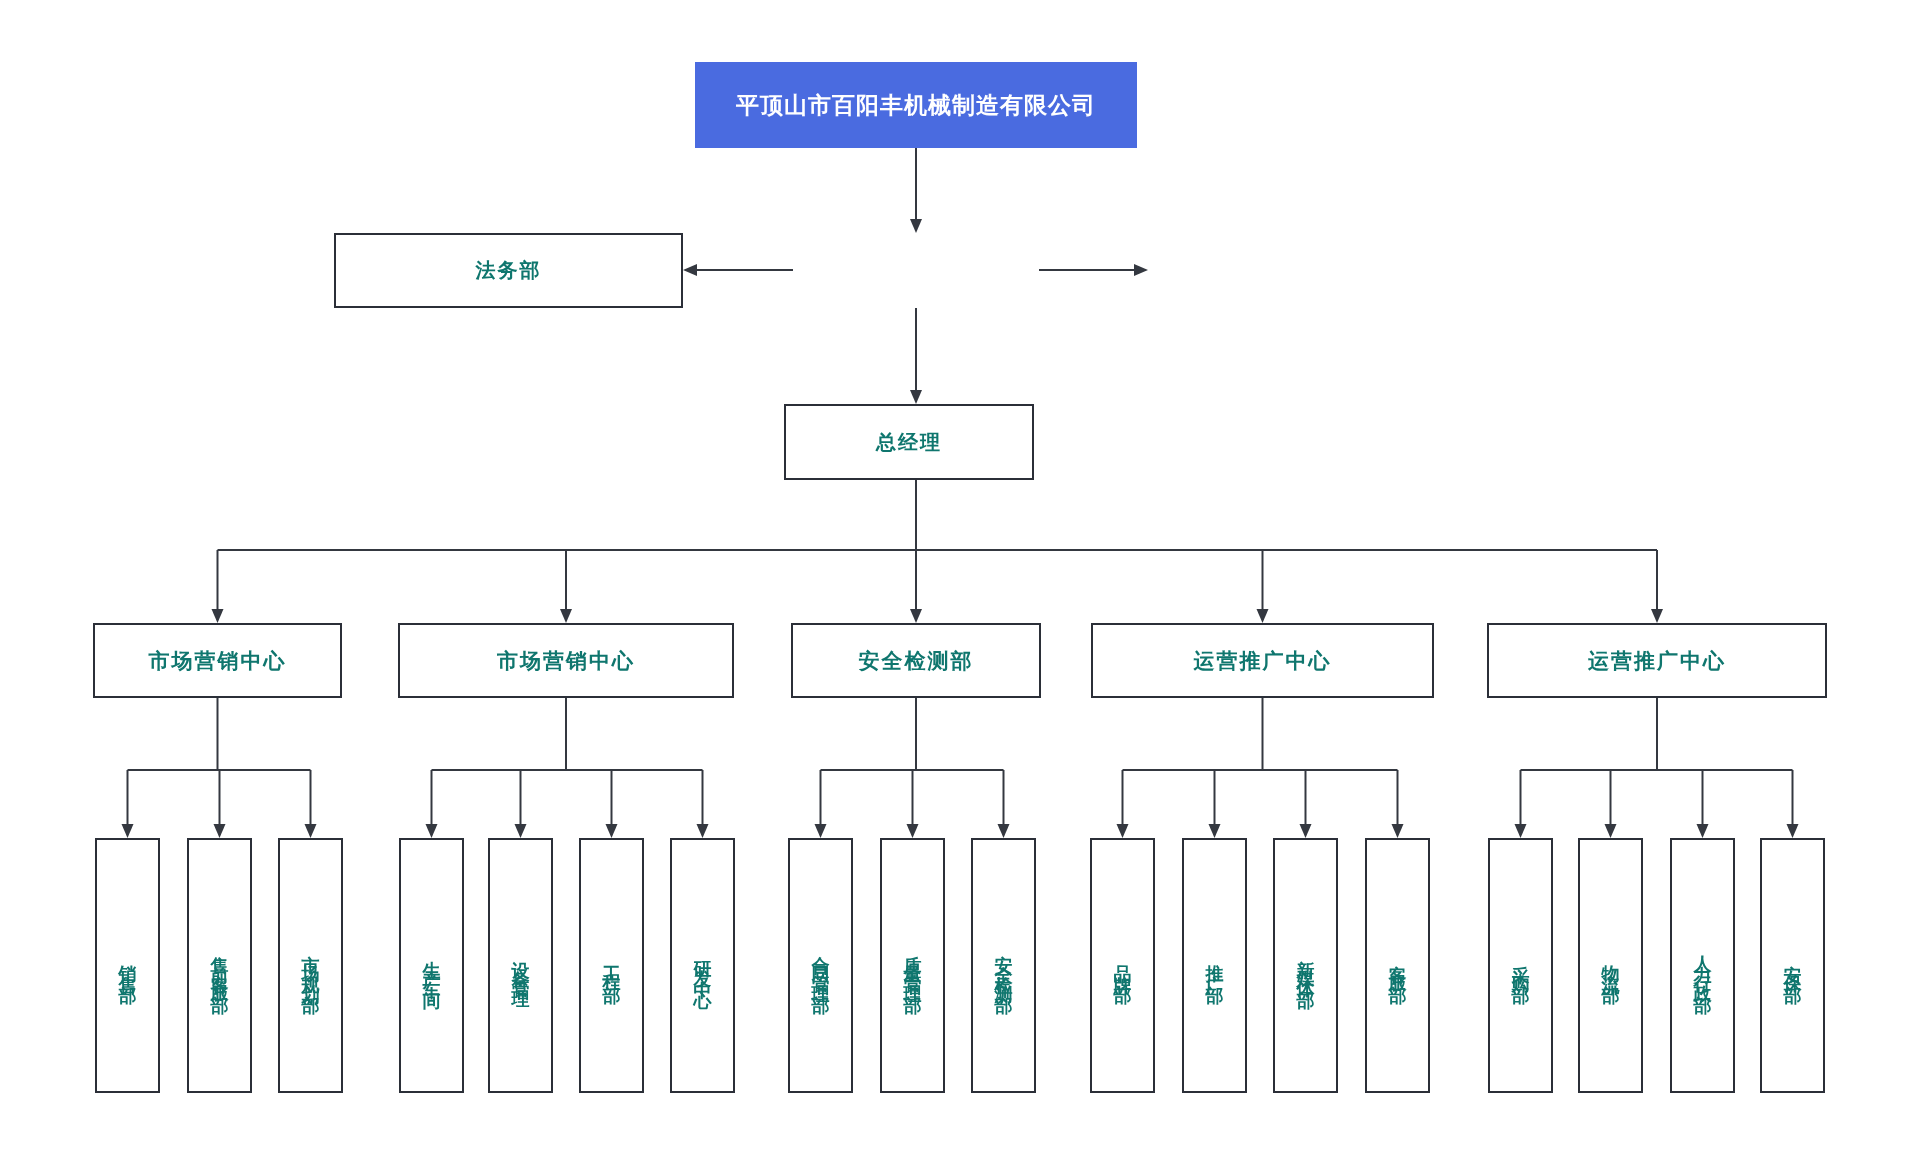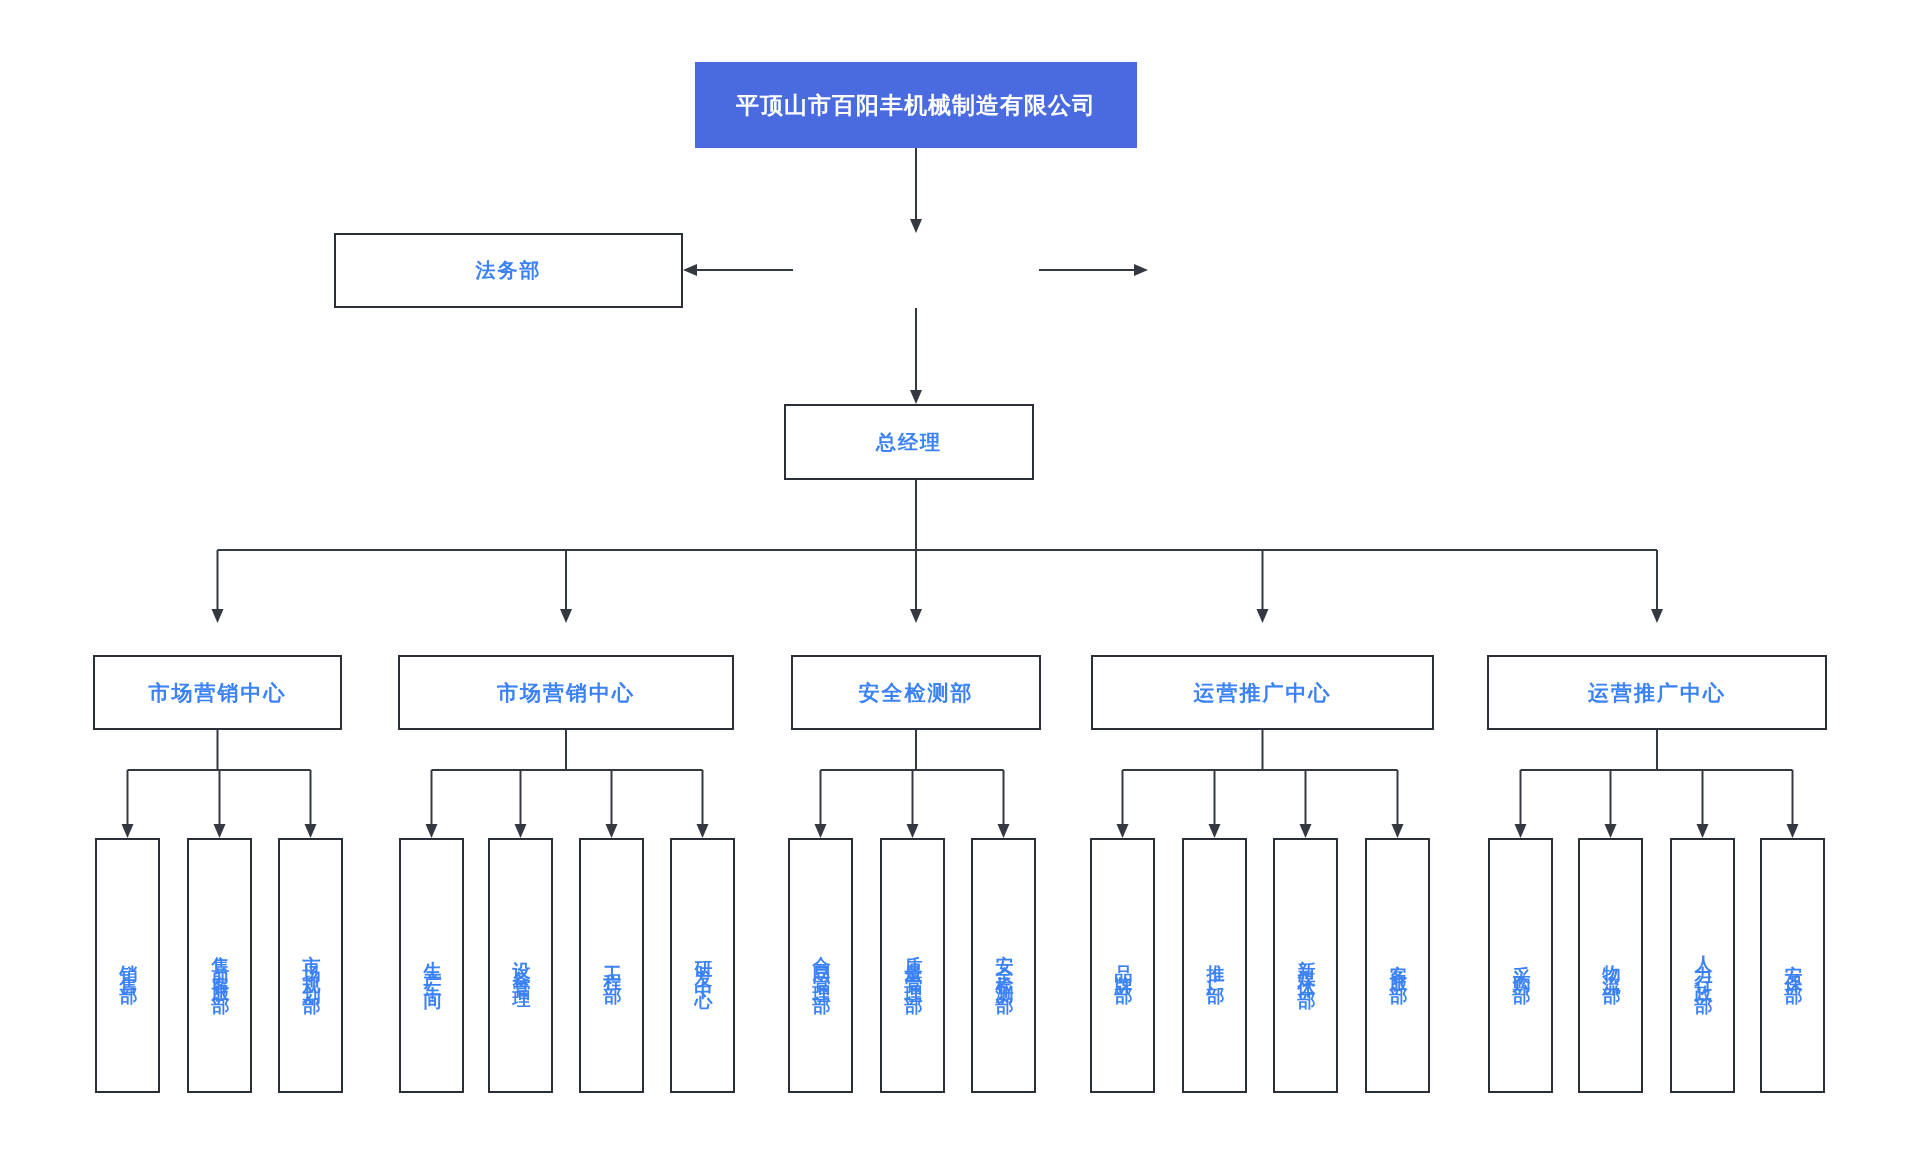--- a/index.html
+++ b/index.html
@@ -1,52 +1,52 @@
 <!DOCTYPE html>
 <html><head>
 <meta charset="utf-8">
 <style>
   html, body { margin: 0; padding: 0; background: #ffffff; }
   .canvas {
     position: relative;
     width: 1856px;
     height: 1164px;
     background: #ffffff;
-    font-family: Liberation Mono, monospace;
+    font-family: Liberation Serif, serif;
     overflow: hidden;
   }
   svg.wires {
     position: absolute;
     left: 0; top: 0;
     width: 1920px; height: 1164px;
     pointer-events: none;
   }
   .node {
     position: absolute;
     box-sizing: border-box;
     background: #ffffff;
     border: 2px solid #2b2f38;
     display: flex;
     align-items: center;
     justify-content: center;
-    color: #3b82f6;
+    color: #0f766e;
     font-weight: bold;
     text-align: center;
   }
   .root {
     left: 695px; top: 62px; width: 442px; height: 86px;
     background: #4a6be0;
     border: none;
     color: #ffffff;
     font-size: 23px;
     letter-spacing: 1px;
   }
   .row2 { top: 233px; height: 75px; font-size: 20px; letter-spacing: 2px; }
   .gm   { left: 784px; top: 404px; width: 250px; height: 76px; font-size: 20px; letter-spacing: 2px; }
-  .center { top: 623px; height: 75px; font-size: 21px; letter-spacing: 2px; margin-top: 32px; }
+  .center { top: 623px; height: 75px; font-size: 21px; letter-spacing: 2px; }
   .leaf {
     top: 838px; width: 65px; height: 255px;
     font-size: 18px;
   }
   .vtext {
     writing-mode: vertical-rl;
     text-orientation: upright;
     letter-spacing: 10px;
     line-height: 1;
   }

